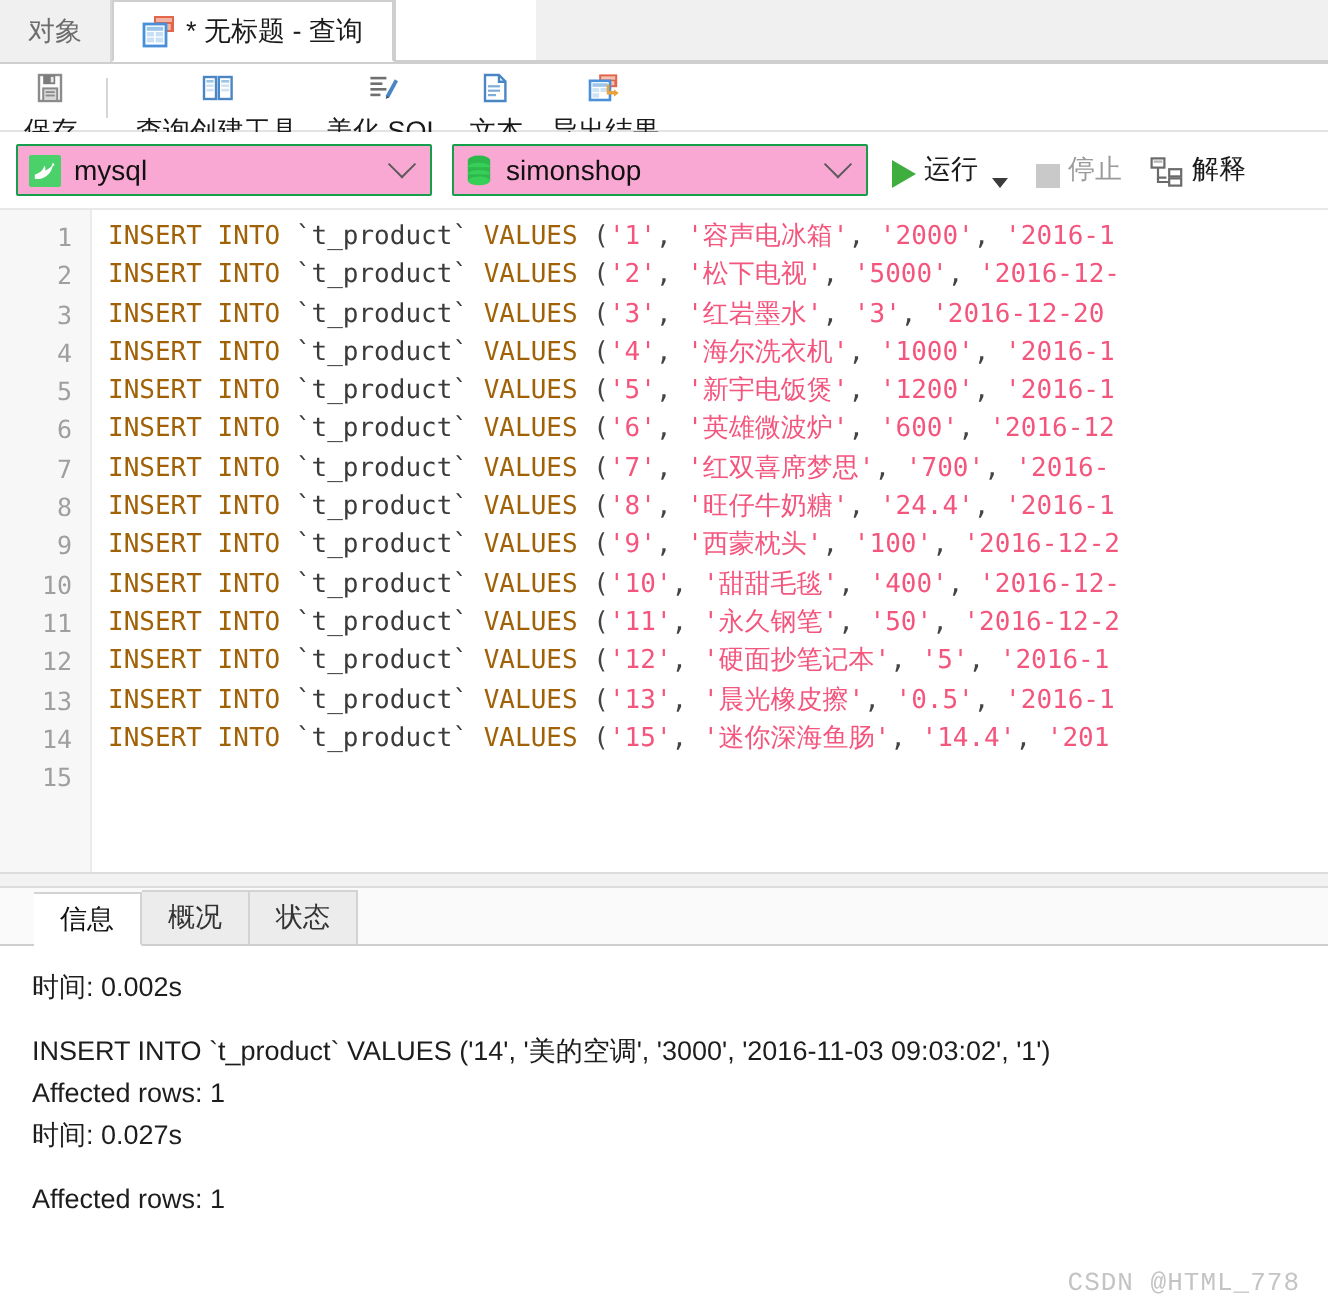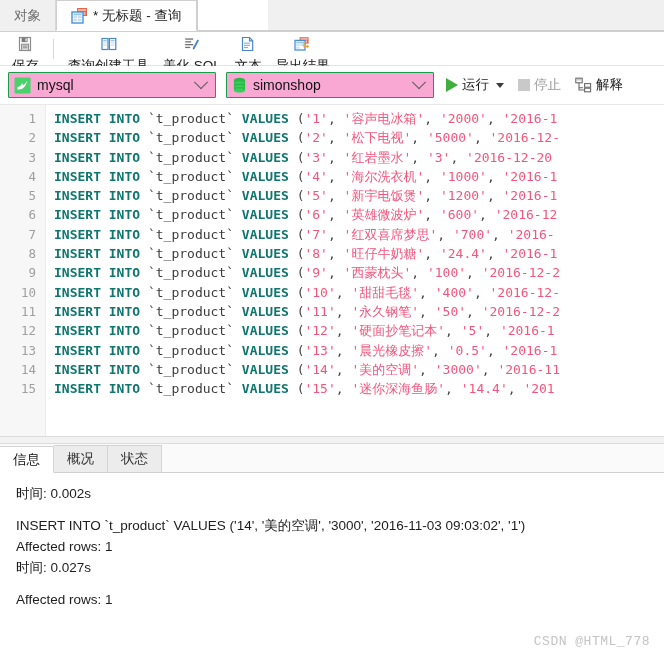--- a/index.html
+++ b/index.html
@@ -64,21 +64,21 @@
     border:1px solid #169e4a;background:#f9a8d4;border-radius:1px;
     padding:0 4px 0 5px;gap:6px;position:relative;
   }
   .combo.c1{width:208px;}
   .combo.c2{width:208px;}
   .combo .cval{flex:1;font-size:14px;color:#111;white-space:nowrap;overflow:hidden;}
   .chev{
     width:9px;height:9px;border-right:1.6px solid #5b5b5b;border-bottom:1.6px solid #5b5b5b;
     transform:rotate(45deg) translate(-2px,-2px);margin-right:5px;flex:0 0 auto;
   }
-  .runbtn{display:flex;align-items:center;gap:4px;font-size:13.5px;color:#1a1a1a;padding:0 2px;}
+  .runbtn{display:flex;align-items:flex-end;gap:4px;font-size:13.5px;color:#1a1a1a;padding:0 2px;}
   .tri{width:0;height:0;border-top:7px solid transparent;border-bottom:7px solid transparent;border-left:12px solid #3fae3f;}
   .stopsq{width:12px;height:12px;background:#c9c9c9;}
   .dim{color:#9a9a9a;}
 
   
   .editorwrap{flex:1 1 auto;display:flex;position:relative;overflow:hidden;background:#fff;min-height:0;}
   .gutter{
     width:46px;flex:0 0 46px;background:#f7f7f7;border-right:1px solid #ebebeb;
     padding-top:4px;box-sizing:border-box;text-align:right;
   }
@@ -89,31 +89,31 @@
   }
   .code{
     flex:1;padding-top:4px;padding-left:8px;box-sizing:border-box;
     overflow:hidden;white-space:nowrap;
   }
   .cline{
     height:19.3px;line-height:19.3px;white-space:pre;
     font-family:"DejaVu Sans Mono","Liberation Mono",monospace;
     font-size:13px;
   }
-  .kw{color:#0f766e;font-weight:700;}
+  .kw{color:#a16207;font-weight:400;}
   .id{color:#3b3b3b;}
   .str{color:#f4557d;}
   .pn{color:#444;}
 
   
   .splitter{flex:0 0 6px;height:6px;background:#f2f2f2;border-top:1px solid #dcdcdc;border-bottom:1px solid #dcdcdc;}
 
   
   .result{flex:0 0 207px;height:207px;display:flex;flex-direction:column;background:#fff;position:relative;overflow:hidden;}
-  .rtabs{height:28px;flex:0 0 28px;display:flex;align-items:flex-end;background:#fafafa;border-bottom:1px solid #cfcfcf;}
+  .rtabs{height:28px;flex:0 0 28px;display:flex;align-items:flex-end;background:#fafafa;border-bottom:1px solid #cfcfcf;padding-left:17px;}
   .rtab{
     height:27px;box-sizing:border-box;display:flex;align-items:center;justify-content:center;
     padding:0 13px;font-size:13.5px;color:#333;background:#ececec;
     border-right:1px solid #d3d3d3;border-top:1px solid #d3d3d3;
   }
   .rtab.active{background:#ffffff;color:#111;border-bottom:1px solid #ffffff;margin-bottom:-1px;}
   .rbody{flex:1;padding:10px 0 0 16px;overflow:hidden;position:relative;}
   .logline{font-size:13.5px;color:#1d1d1d;line-height:21px;white-space:nowrap;}
   .logline.sp{height:11px;}
   .watermark{
@@ -313,21 +313,20 @@
         <div class="cline"><span class="kw">INSERT INTO </span><span class="id">`t_product`</span><span class="kw"> VALUES </span><span class="pn">(</span><span class="str">'4'</span><span class="pn">, </span><span class="str">'海尔洗衣机'</span><span class="pn">, </span><span class="str">'1000'</span><span class="pn">, </span><span class="str">'2016-1</span></div>
         <div class="cline"><span class="kw">INSERT INTO </span><span class="id">`t_product`</span><span class="kw"> VALUES </span><span class="pn">(</span><span class="str">'5'</span><span class="pn">, </span><span class="str">'新宇电饭煲'</span><span class="pn">, </span><span class="str">'1200'</span><span class="pn">, </span><span class="str">'2016-1</span></div>
         <div class="cline"><span class="kw">INSERT INTO </span><span class="id">`t_product`</span><span class="kw"> VALUES </span><span class="pn">(</span><span class="str">'6'</span><span class="pn">, </span><span class="str">'英雄微波炉'</span><span class="pn">, </span><span class="str">'600'</span><span class="pn">, </span><span class="str">'2016-12</span></div>
         <div class="cline"><span class="kw">INSERT INTO </span><span class="id">`t_product`</span><span class="kw"> VALUES </span><span class="pn">(</span><span class="str">'7'</span><span class="pn">, </span><span class="str">'红双喜席梦思'</span><span class="pn">, </span><span class="str">'700'</span><span class="pn">, </span><span class="str">'2016-</span></div>
         <div class="cline"><span class="kw">INSERT INTO </span><span class="id">`t_product`</span><span class="kw"> VALUES </span><span class="pn">(</span><span class="str">'8'</span><span class="pn">, </span><span class="str">'旺仔牛奶糖'</span><span class="pn">, </span><span class="str">'24.4'</span><span class="pn">, </span><span class="str">'2016-1</span></div>
         <div class="cline"><span class="kw">INSERT INTO </span><span class="id">`t_product`</span><span class="kw"> VALUES </span><span class="pn">(</span><span class="str">'9'</span><span class="pn">, </span><span class="str">'西蒙枕头'</span><span class="pn">, </span><span class="str">'100'</span><span class="pn">, </span><span class="str">'2016-12-2</span></div>
         <div class="cline"><span class="kw">INSERT INTO </span><span class="id">`t_product`</span><span class="kw"> VALUES </span><span class="pn">(</span><span class="str">'10'</span><span class="pn">, </span><span class="str">'甜甜毛毯'</span><span class="pn">, </span><span class="str">'400'</span><span class="pn">, </span><span class="str">'2016-12-</span></div>
         <div class="cline"><span class="kw">INSERT INTO </span><span class="id">`t_product`</span><span class="kw"> VALUES </span><span class="pn">(</span><span class="str">'11'</span><span class="pn">, </span><span class="str">'永久钢笔'</span><span class="pn">, </span><span class="str">'50'</span><span class="pn">, </span><span class="str">'2016-12-2</span></div>
         <div class="cline"><span class="kw">INSERT INTO </span><span class="id">`t_product`</span><span class="kw"> VALUES </span><span class="pn">(</span><span class="str">'12'</span><span class="pn">, </span><span class="str">'硬面抄笔记本'</span><span class="pn">, </span><span class="str">'5'</span><span class="pn">, </span><span class="str">'2016-1</span></div>
         <div class="cline"><span class="kw">INSERT INTO </span><span class="id">`t_product`</span><span class="kw"> VALUES </span><span class="pn">(</span><span class="str">'13'</span><span class="pn">, </span><span class="str">'晨光橡皮擦'</span><span class="pn">, </span><span class="str">'0.5'</span><span class="pn">, </span><span class="str">'2016-1</span></div>
-        <div class="cline"><span class="kw">INSERT INTO </span><span class="id">`t_product`</span><span class="kw"> VALUES </span><span class="pn">(</span><span class="str">'14'</span><span class="pn">, </span><span class="str">'美的空调'</span><span class="pn">, </span><span class="str">'3000'</span><span class="pn">, </span><span class="str">'2016-11</span></div>
         <div class="cline"><span class="kw">INSERT INTO </span><span class="id">`t_product`</span><span class="kw"> VALUES </span><span class="pn">(</span><span class="str">'15'</span><span class="pn">, </span><span class="str">'迷你深海鱼肠'</span><span class="pn">, </span><span class="str">'14.4'</span><span class="pn">, </span><span class="str">'201</span></div>
       </div>
   </div>
 
   <div class="splitter"></div>
 
   <div class="result">
     <div class="rtabs" id="rtabs">
         <div class="rtab active">信息</div>
         <div class="rtab">概况</div>

